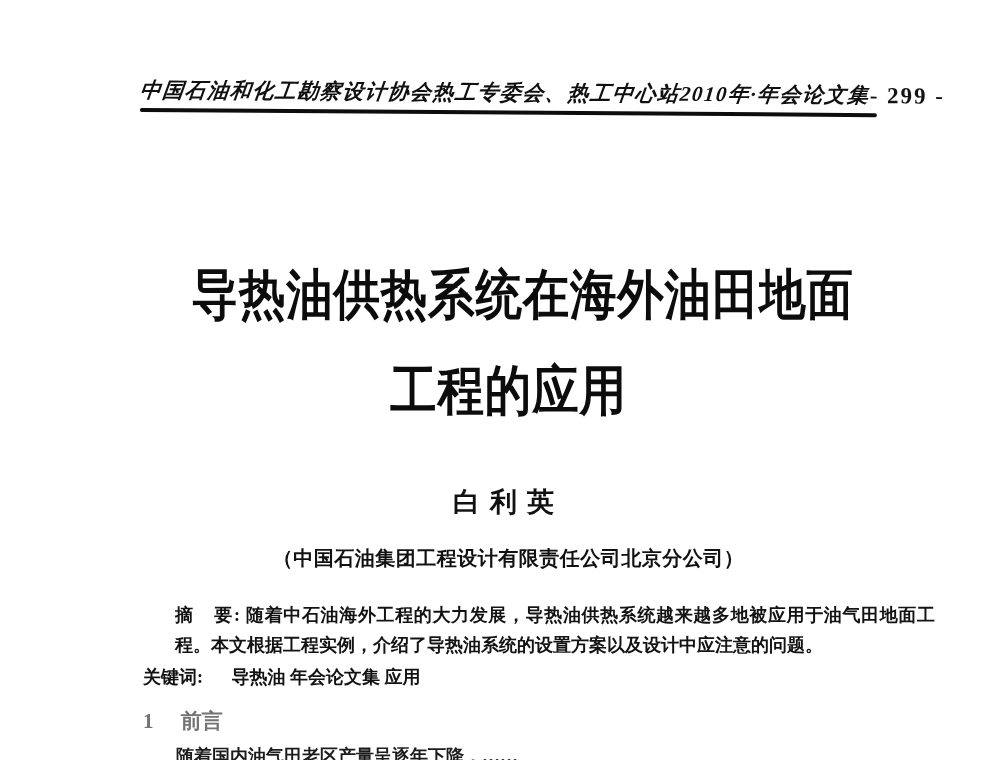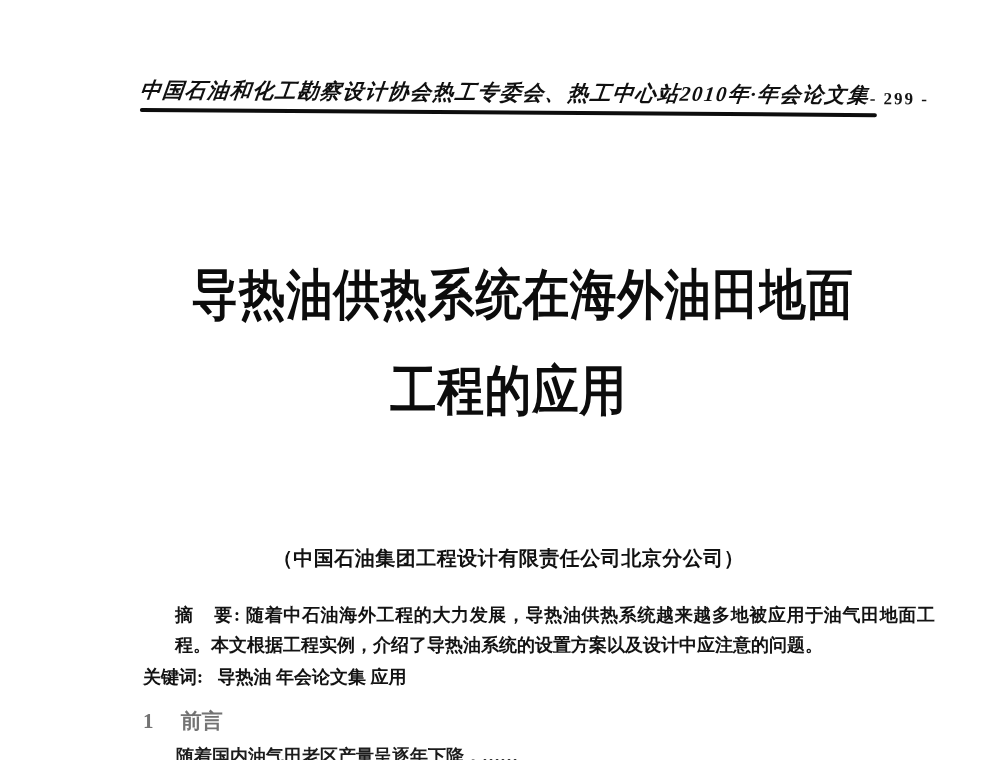--- a/index.html
+++ b/index.html
@@ -31,21 +31,21 @@
   .proceedings-title {
     font-size: 21px;
     font-weight: bold;
     font-style: italic;
     letter-spacing: 1.5px;
     transform: skewX(-6deg);
     white-space: nowrap;
     color: #101010;
   }
   .page-number {
-    font-size: 17px;
+    font-size: 23px;
     font-weight: bold;
     letter-spacing: 2px;
     white-space: nowrap;
     padding-right: 2px;
     font-style: normal;
   }
   .header-rule {
     margin-top: 4px;
     height: 4px;
     background: #0d0d0d;
@@ -107,21 +107,21 @@
   .abstract-label { font-weight: bold; letter-spacing: 1px; }
   .keywords-line {
     position: absolute;
     left: 143px; top: 662px;
     width: 760px;
     font-size: 18px;
     line-height: 30px;
     font-weight: bold;
     color: #131313;
   }
-  .keywords-label { margin-right: 10px; }
+  .keywords-label { margin-right: 24px; }
 
   
   .section-heading {
     position: absolute;
     left: 143px; top: 707px;
     font-size: 21px;
     font-weight: bold;
     color: #737373;
   }
   .section-number { margin-right: 22px; }
@@ -153,20 +153,21 @@
     <div class="running-header-row">
       <span class="proceedings-title">中国石油和化工勘察设计协会热工专委会、热工中心站2010年·年会论文集</span>
       <span class="page-number">- 299 -</span>
     </div>
     <div class="header-rule"></div>
   </div>
 
   <div class="paper-title-line line1">导热油供热系统在海外油田地面</div>
   <div class="paper-title-line line2">工程的应用</div>
 
+  <div class="author-line">白利英</div>
 
   <div class="affiliation-line">（中国石油集团工程设计有限责任公司北京分公司）</div>
 
   <div class="abstract-block">
     <span class="abstract-label">摘　要:</span>
     <span class="abstract-text">随着中石油海外工程的大力发展，导热油供热系统越来越多地被应用于油气田地面工程。本文根据工程实例，介绍了导热油系统的设置方案以及设计中应注意的问题。</span>
   </div>
 
   <div class="keywords-line">
     <span class="keywords-label">关键词:</span>

